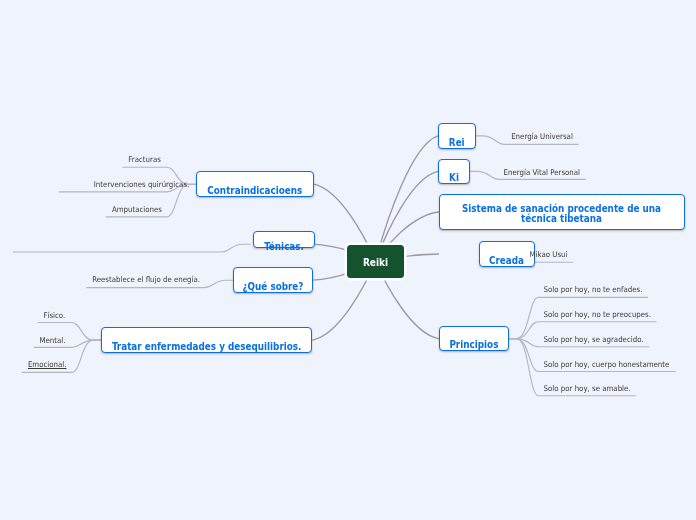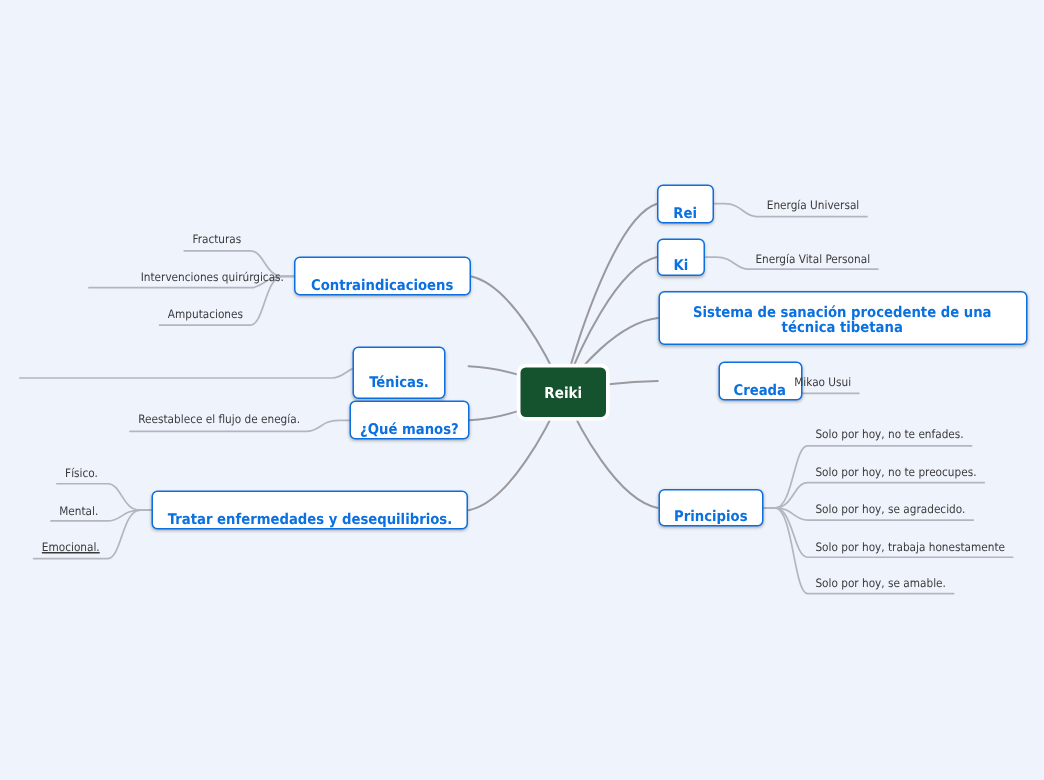--- a/index.html
+++ b/index.html
@@ -57,31 +57,31 @@
 
 <div class="node root" style="left:347px;top:244.5px;width:57px;height:33.5px;">Reiki</div>
 
 <div class="node" style="left:438px;top:123px;width:37.5px;height:25.5px;">Rei</div>
 <div class="node" style="left:438px;top:158.5px;width:32px;height:25.8px;">Ki</div>
 <div class="node" style="left:438.5px;top:194px;width:246px;height:36px;text-align:center;justify-content:flex-start;padding:4.8px 11px 0 11px;">Sistema de sanación procedente de una técnica tibetana</div>
 <div class="node" style="left:438.5px;top:241.2px;width:56px;height:25.6px;margin-left:40px;">Creada</div>
 <div class="node" style="left:196px;top:171.4px;width:117.6px;height:25.7px;">Contraindicacioens</div>
 
 <div class="node" style="left:438.5px;top:325.8px;width:70.8px;height:25.6px;">Principios</div>
-<div class="node" style="left:235px;top:231.4px;width:62.1px;height:35px;">Ténicas.</div>
-<div class="node" style="left:233.3px;top:267.4px;width:79.3px;height:25.6px;">¿Qué manos?</div>
+<div class="node" style="left:253px;top:231.4px;width:62.1px;height:17px;">Ténicas.</div>
+<div class="node" style="left:233.3px;top:267.4px;width:79.3px;height:25.6px;">¿Qué sobre?</div>
 <div class="node" style="left:100.9px;top:327.2px;width:211.6px;height:25.7px;">Tratar enfermedades y desequilibrios.</div>
 
 <div class="leaf" style="left:511.2px;top:132.0px;">Energía Universal</div>
 <div class="leaf" style="left:503.6px;top:168.0px;">Energía Vital Personal</div>
 <div class="leaf" style="left:529.5px;top:250.0px;">Mikao Usui</div>
 <div class="leaf" style="left:543.6px;top:285.0px;">Solo por hoy, no te enfades.</div>
 <div class="leaf" style="left:543.6px;top:309.7px;">Solo por hoy, no te preocupes.</div>
 <div class="leaf" style="left:543.6px;top:334.7px;">Solo por hoy, se agradecido.</div>
-<div class="leaf" style="left:543.6px;top:359.7px;">Solo por hoy, trabaja honestamente</div>
+<div class="leaf" style="left:543.6px;top:359.7px;">Solo por hoy, cuerpo honestamente</div>
 <div class="leaf" style="left:543.6px;top:383.7px;">Solo por hoy, se amable.</div>
 
 <div class="leaf" style="left:128.3px;top:155.3px;">Fracturas</div>
 <div class="leaf" style="left:64.8px;top:180.2px;padding-left:29px;">Intervenciones quirúrgicas.</div>
 <div class="leaf" style="left:111.9px;top:205.1px;">Amputaciones</div>
 <div class="leaf" style="left:92.2px;top:275.2px;">Reestablece el flujo de enegía.</div>
 <div class="leaf" style="left:43.4px;top:310.7px;">Físico.</div>
 <div class="leaf" style="left:39.5px;top:335.5px;">Mental.</div>
 <div class="leaf" style="left:27.9px;top:360.2px;text-decoration:underline;">Emocional.</div>
 

